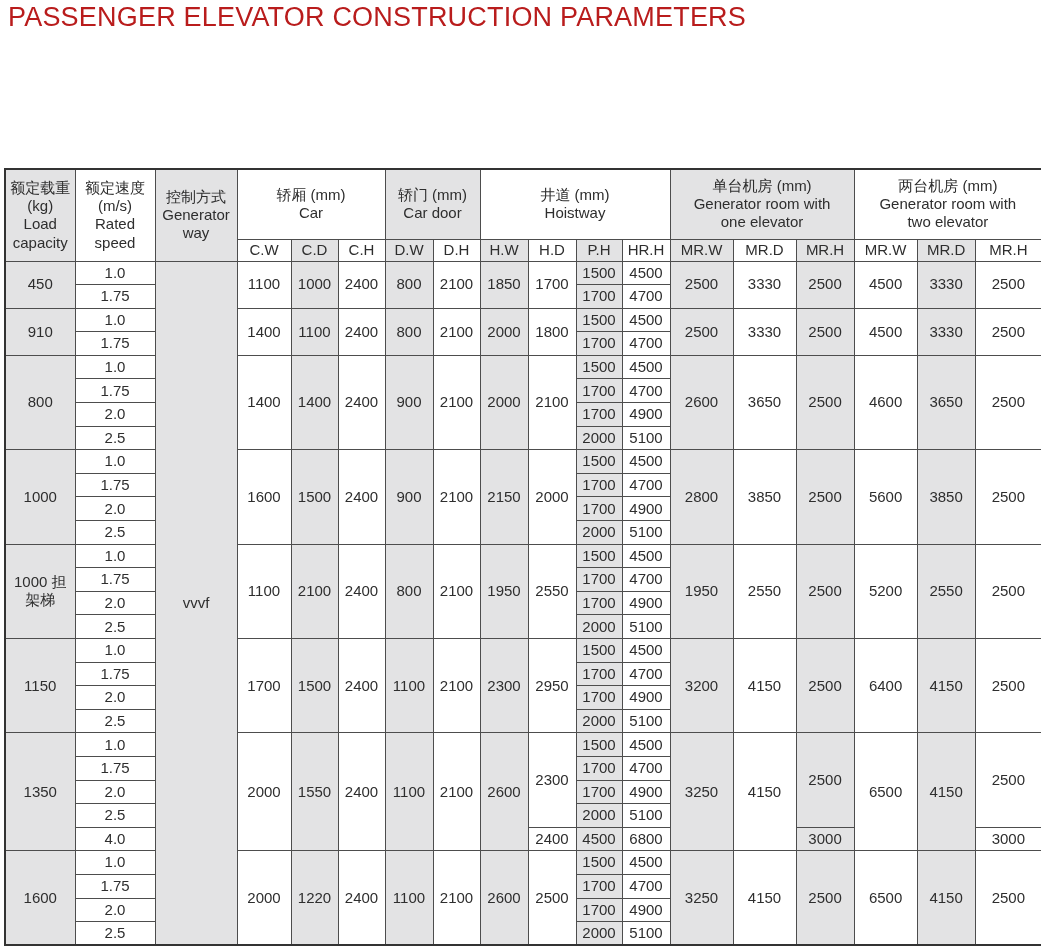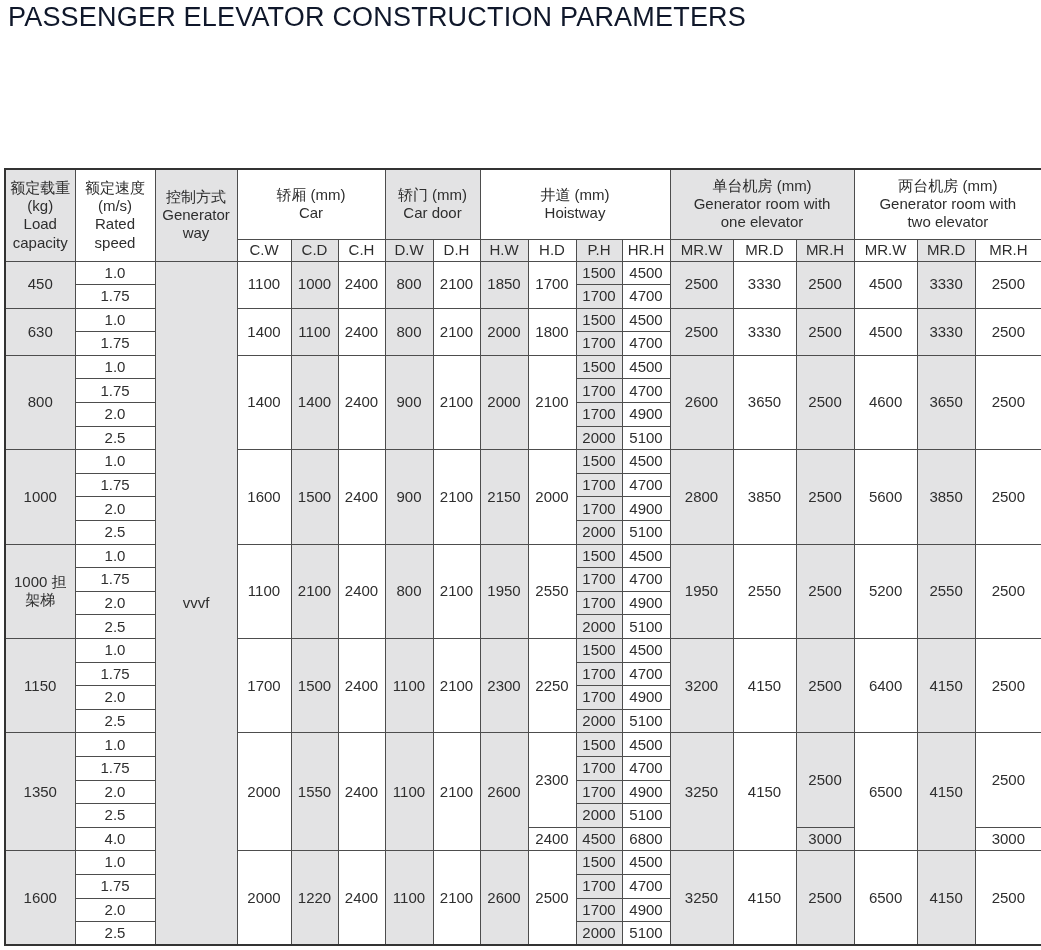--- a/index.html
+++ b/index.html
@@ -16,21 +16,21 @@
     background: #ffffff;
     overflow: hidden;
   }
   .page-title {
     position: absolute;
     left: 8px;
     top: 2px;
     font-size: 27px;
     font-weight: 500;
     letter-spacing: 0.2px;
-    color: #0f172a;
+    color: #b91c1c;
     white-space: nowrap;
   }
   table.params {
     position: absolute;
     left: 4px;
     top: 168px;
     border-collapse: collapse;
     table-layout: fixed;
     width: 1033px;
     border: 2px solid #333333;
@@ -144,21 +144,21 @@
           <td rowspan="2">4500</td>
           <td rowspan="2" class="shade">3330</td>
           <td rowspan="2">2500</td>
         </tr>
         <tr class="body-row">
           <td>1.75</td>
           <td rowspan="1" class="shade">1700</td>
           <td rowspan="1">4700</td>
         </tr>
         <tr class="body-row">
-          <td rowspan="2" class="shade">630</td>
+          <td rowspan="2" class="shade">910</td>
           <td>1.0</td>
           <td rowspan="2">1400</td>
           <td rowspan="2" class="shade">1100</td>
           <td rowspan="2">2400</td>
           <td rowspan="2" class="shade">800</td>
           <td rowspan="2">2100</td>
           <td rowspan="2" class="shade">2000</td>
           <td rowspan="2">1800</td>
           <td rowspan="1" class="shade">1500</td>
           <td rowspan="1">4500</td>
@@ -278,21 +278,21 @@
         </tr>
         <tr class="body-row">
           <td rowspan="4" class="shade">1150</td>
           <td>1.0</td>
           <td rowspan="4">1700</td>
           <td rowspan="4" class="shade">1500</td>
           <td rowspan="4">2400</td>
           <td rowspan="4" class="shade">1100</td>
           <td rowspan="4">2100</td>
           <td rowspan="4" class="shade">2300</td>
-          <td rowspan="4">2250</td>
+          <td rowspan="4">2950</td>
           <td rowspan="1" class="shade">1500</td>
           <td rowspan="1">4500</td>
           <td rowspan="4" class="shade">3200</td>
           <td rowspan="4">4150</td>
           <td rowspan="4" class="shade">2500</td>
           <td rowspan="4">6400</td>
           <td rowspan="4" class="shade">4150</td>
           <td rowspan="4">2500</td>
         </tr>
         <tr class="body-row">

